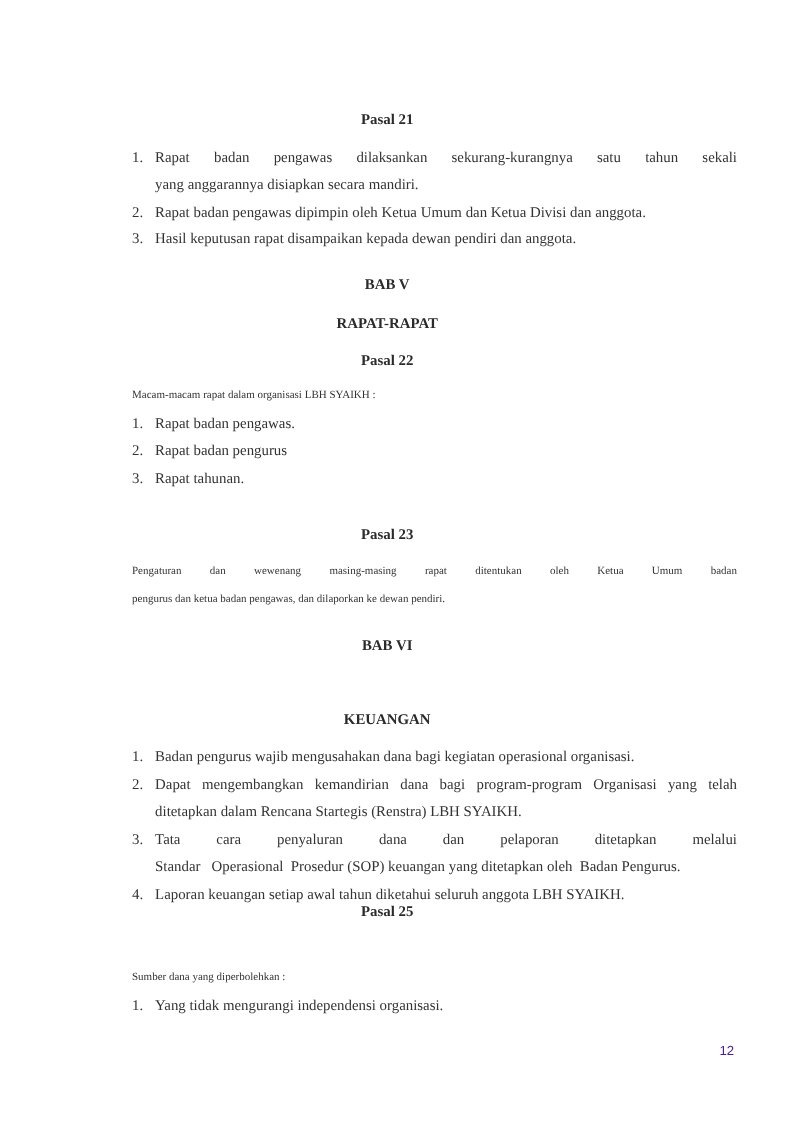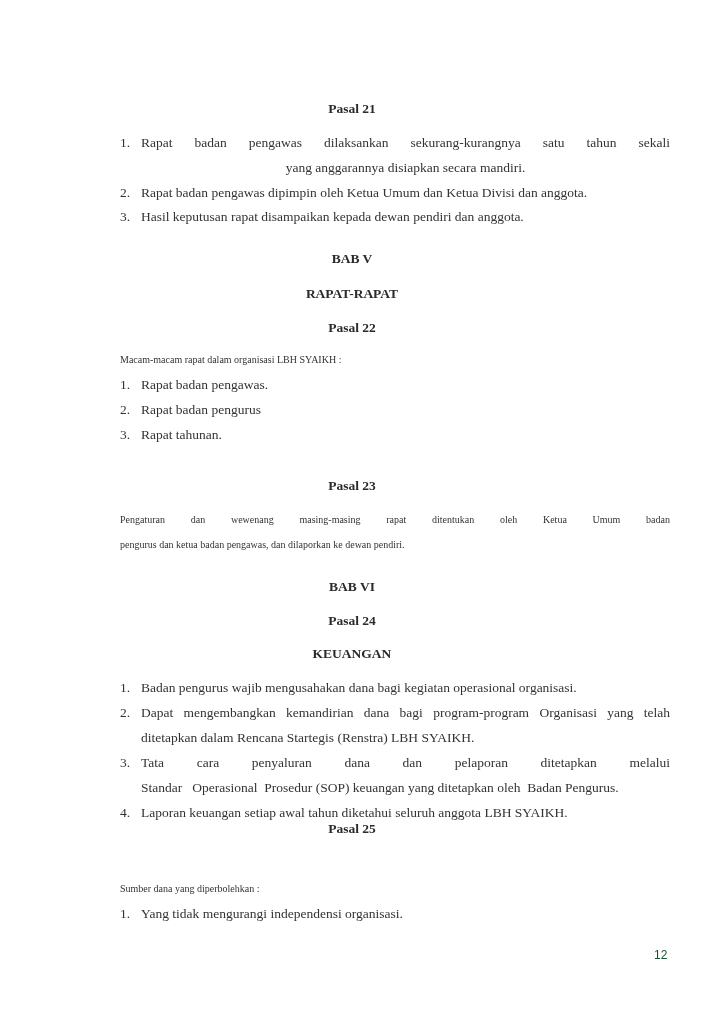--- a/index.html
+++ b/index.html
@@ -8,33 +8,33 @@
     .page { position: absolute; left: 0; top: 0; width: 724px; height: 1023px; background: #fff; }
     .heading { position: absolute; left: 0; width: 704px; text-align: center; font-weight: bold;
                font-size: 13.5px; line-height: 18px; color: #2b2b2b; }
     .line { position: absolute; left: 120px; width: 550px; font-size: 10px; line-height: 18px; color: #333; }
     .li { position: absolute; left: 120px; width: 550px; font-size: 13.5px; line-height: 18px; color: #333; }
     .li .num { position: absolute; left: 0; top: 0; width: 20px; }
     .li .txt { position: absolute; left: 21px; top: 0; width: 529px; }
     .li .cont { position: absolute; left: 21px; width: 529px; }
     .justify { text-align: justify; text-align-last: justify; }
     .pagenum { position: absolute; left: 654px; top: 948px; font-family: "Liberation Sans", sans-serif;
-               font-size: 12px; color: #14532d; }
+               font-size: 12px; color: #4c1d95; }
   </style>
 </head>
 <body>
 
 <div class="page">
 
   <div class="heading" style="top:100px;">Pasal 21</div>
 
   <div class="li" style="top:134px;">
     <span class="num">1.</span>
     <span class="txt justify">Rapat badan pengawas dilaksankan sekurang-kurangnya satu tahun sekali</span>
-    <span class="cont" style="top:25px;text-align:center;">yang  anggarannya disiapkan secara mandiri.</span>
+    <span class="cont" style="top:25px;">yang  anggarannya disiapkan secara mandiri.</span>
   </div>
   <div class="li" style="top:184px;">
     <span class="num">2.</span>
     <span class="txt">Rapat badan pengawas dipimpin oleh Ketua Umum dan Ketua Divisi dan anggota.</span>
   </div>
   <div class="li" style="top:208px;">
     <span class="num">3.</span>
     <span class="txt">Hasil keputusan rapat disampaikan kepada dewan pendiri dan anggota.</span>
   </div>
 
@@ -54,21 +54,20 @@
   <div class="li" style="top:426px;">
     <span class="num">3.</span>
     <span class="txt">Rapat tahunan.</span>
   </div>
 
   <div class="heading" style="top:477px;">Pasal 23</div>
   <div class="line" style="top:536px;">pengurus dan ketua badan pengawas, dan dilaporkan ke dewan pendiri.</div>
   <div class="line justify" style="top:511px;">Pengaturan dan wewenang masing-masing rapat ditentukan oleh Ketua Umum badan</div>
 
   <div class="heading" style="top:578px;">BAB VI</div>
-  <div class="heading" style="top:612px;">Pasal 24</div>
   <div class="heading" style="top:645px;">KEUANGAN</div>
 
   <div class="li" style="top:679px;">
     <span class="num">1.</span>
     <span class="txt">Badan pengurus wajib mengusahakan dana bagi kegiatan operasional organisasi.</span>
   </div>
   <div class="li" style="top:704px;">
     <span class="num">2.</span>
     <span class="txt justify">Dapat mengembangkan kemandirian dana bagi program-program Organisasi yang telah</span>
     <span class="cont" style="top:25px;">ditetapkan dalam Rencana Startegis (Renstra) LBH SYAIKH.</span>

